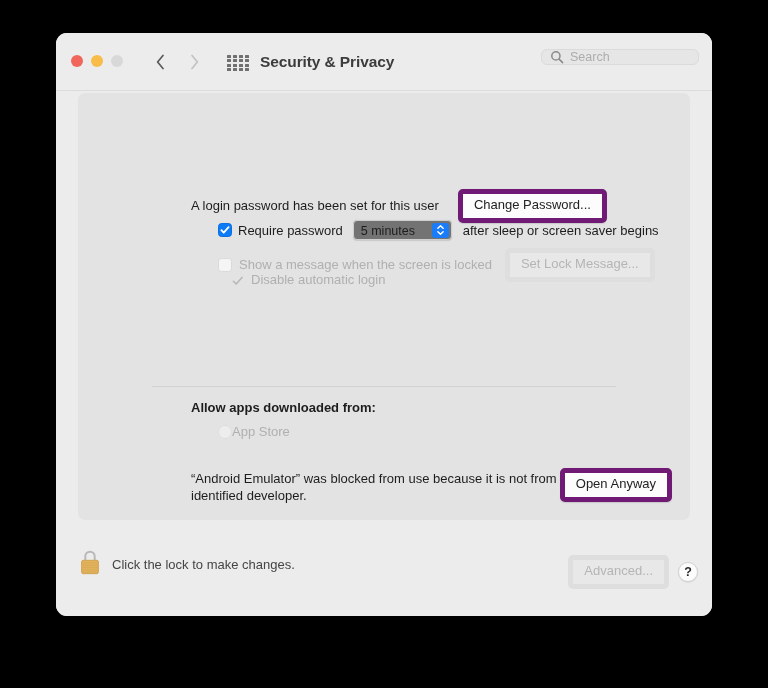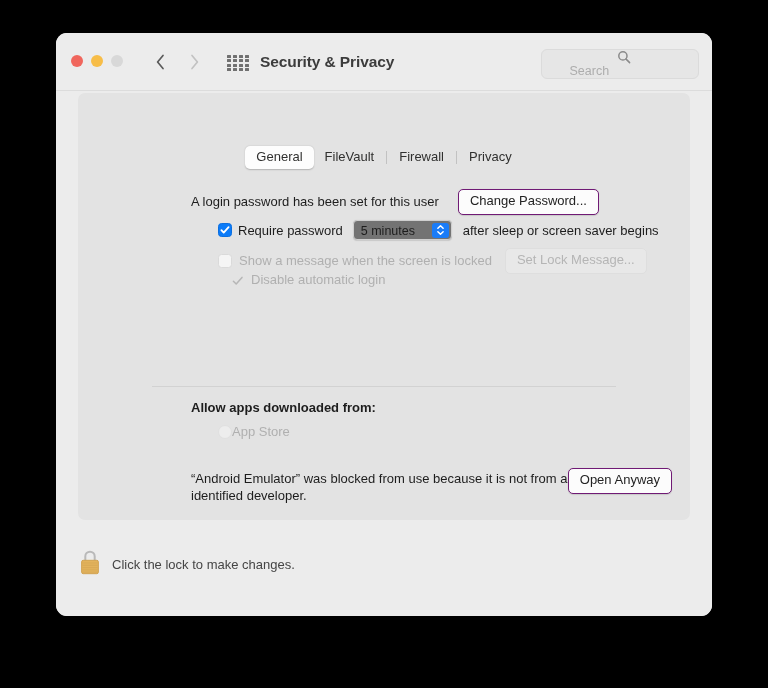--- a/index.html
+++ b/index.html
@@ -87,28 +87,27 @@
     font-weight: bold;
     color: #3c3c3c;
     letter-spacing: -0.1px;
   }
 
   .search-box {
     position: absolute;
     right: 13px;
     top: 16px;
     width: 158px;
-    height: 30px;
+    height: 16px;
     background: #e6e6e6;
     border: 1px solid #dbdbdb;
     border-radius: 6px;
     display: flex;
     align-items: center;
     padding-left: 8px;
-    flex-direction: column;
   }
   .search-box .mag { width: 14px; height: 14px; flex: 0 0 auto; }
   .search-input {
     border: none;
     background: transparent;
     outline: none;
     font-family: "Liberation Sans", sans-serif;
     font-size: 12.5px;
     color: #333;
     margin-left: 6px;
@@ -160,21 +159,21 @@
 
   .lbl { font-size: 13px; color: #1d1d1d; }
   .lbl.dim { color: #b0b0b0; }
 
   
   .btn {
     font-family: "Liberation Sans", sans-serif;
     font-size: 13px;
     color: #232323;
     background: #fcfcfc;
-    border: 1px solid #701a75;
+    border: 5px solid #701a75;
     border-radius: 5px;
     padding: 3px 11px 4px 11px;
     box-shadow: 0 0.5px 1px rgba(0,0,0,0.12);
     white-space: nowrap;
     line-height: 1.3;
   }
   .btn.disabled {
     background: #e8e8e8;
     border-color: #dedede;
     color: #b5b5b5;
@@ -353,28 +352,20 @@
       <svg class="mag" viewBox="0 0 14 14">
         <circle cx="5.9" cy="5.9" r="4.1" fill="none" stroke="#8a8a8a" stroke-width="1.5"></circle>
         <line x1="9.1" y1="9.1" x2="12.6" y2="12.6" stroke="#8a8a8a" stroke-width="1.5" stroke-linecap="round"></line>
       </svg>
       <input class="search-input" type="text" placeholder="Search" style="">
     </div>
   </div>
 
   <div class="content">
 
-    <div class="tabs">
-      <div class="tab active">General</div>
-      <div class="tab">FileVault</div>
-      <div class="tab-sep"></div>
-      <div class="tab">Firewall</div>
-      <div class="tab-sep"></div>
-      <div class="tab">Privacy</div>
-    </div>
 
     <div class="row" style="position:absolute; left:113px; top:96px; gap:19px;">
       <span class="lbl">A login password has been set for this user</span>
       <button class="btn">Change Password...</button>
     </div>
 
     <div class="row" style="position:absolute; left:140px; top:127px; gap:6px;">
       <span class="cb on">
         <svg width="10" height="10" viewBox="0 0 10 10">
           <polyline points="1.4,5.2 3.7,7.6 8.6,2.1" fill="none" stroke="#ffffff" stroke-width="1.8" stroke-linecap="round" stroke-linejoin="round"></polyline>
@@ -437,15 +428,19 @@
         <line x1="3.4" y1="14.0" x2="18.6" y2="14.0"></line>
         <line x1="3.4" y1="16.3" x2="18.6" y2="16.3"></line>
         <line x1="3.4" y1="18.6" x2="18.6" y2="18.6"></line>
         <line x1="3.4" y1="20.9" x2="18.6" y2="20.9"></line>
         <line x1="3.4" y1="23.1" x2="18.6" y2="23.1"></line>
       </g>
     </svg>
 
     <div class="footer-text">Click the lock to make changes.</div>
 
+    <div class="footer-right">
+      <button class="btn disabled">Advanced...</button>
+      <button class="help-btn">?</button>
+    </div>
   </div>
 
 </div>
 
 </body></html>

